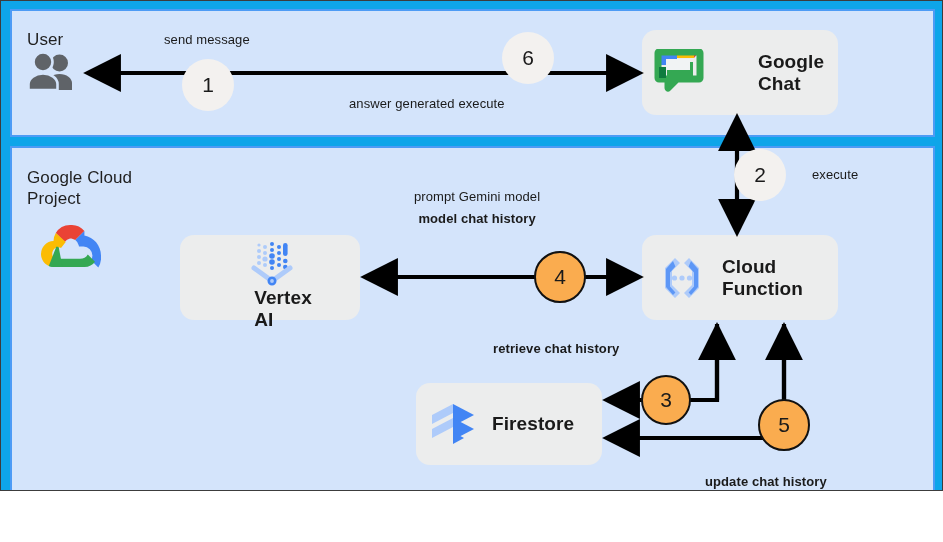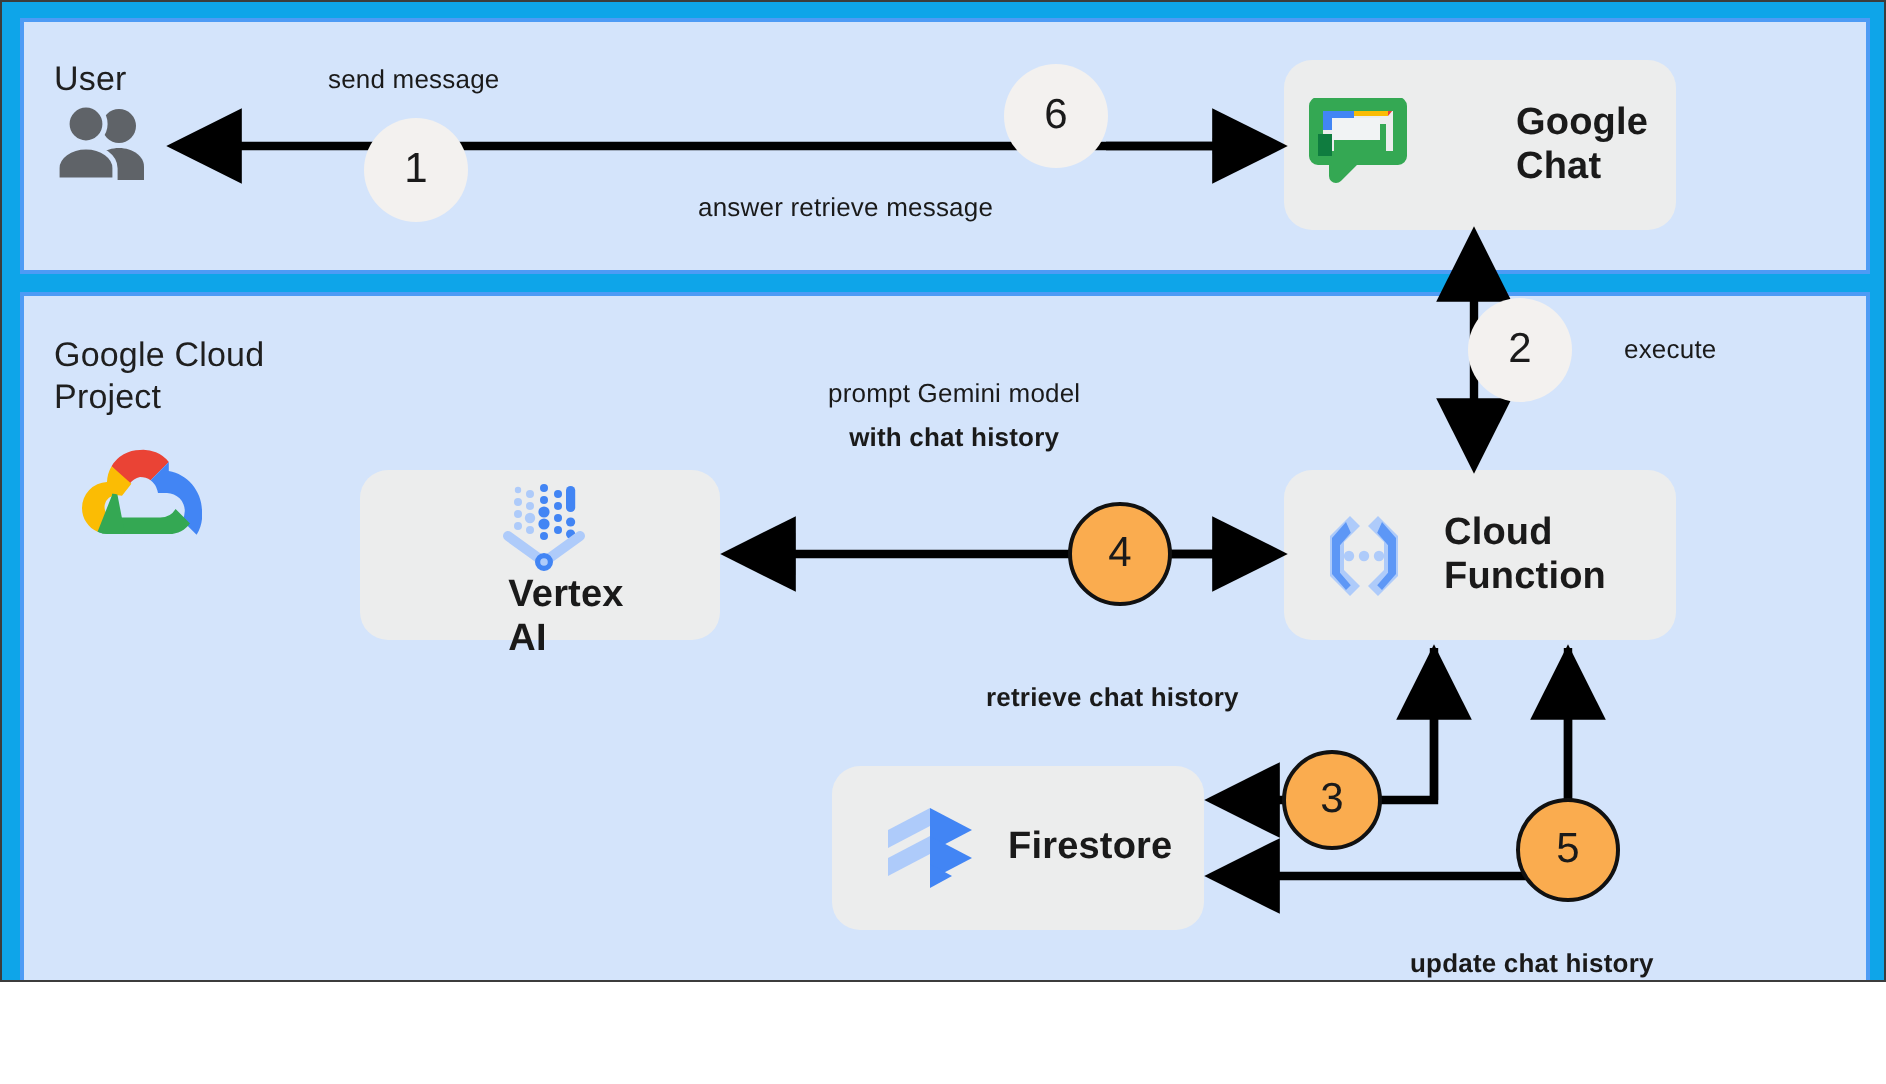--- a/index.html
+++ b/index.html
@@ -55,21 +55,21 @@
     white-space:pre-line;
     letter-spacing:.1px;
   }
 
   #svc-chat    { left:641px; top:29px;  width:196px; height:85px;  padding-left:12px;gap:40px; }
   #svc-chat .lbl{ margin-left:14px; }
   #svc-vertex  { left:179px; top:234px; width:180px; height:85px;  padding-left:14px;flex-direction:column; }
   #svc-vertex .lbl{ margin-left:12px; }
   #svc-cf      { left:641px; top:234px; width:196px; height:85px;  padding-left:14px; }
   #svc-cf .lbl { margin-left:14px; }
-  #svc-fire    { left:415px; top:382px; width:186px; height:82px;  padding-left:24px; }
+  #svc-fire    { left:415px; top:382px; width:186px; height:82px;  padding-left:12px; }
   #svc-fire .lbl{ margin-left:14px; }
 
   
   #user-icon{ position:absolute; left:24px; top:52px; }
 
   
   #gcp-logo{ position:absolute; left:38px; top:222px; }
 
   
   #wires{ position:absolute; left:0; top:0; width:943px; height:542px; pointer-events:none; }
@@ -250,19 +250,19 @@
   </svg>
 
   <div class="step plain" id="step-1">1</div>
   <div class="step plain" id="step-6">6</div>
   <div class="step plain" id="step-2">2</div>
   <div class="step orange" id="step-4">4</div>
   <div class="step orange" id="step-3">3</div>
   <div class="step orange" id="step-5">5</div>
 
   <div class="cap" id="cap-send">send message</div>
-  <div class="cap" id="cap-answer">answer retrieve message</div>
+  <div class="cap" id="cap-answer">answer generated execute</div>
   <div class="cap" id="cap-exec">execute</div>
-  <div class="cap" id="cap-prompt"><div>prompt Gemini model</div><div style="font-weight: bold;">with chat history</div></div>
+  <div class="cap" id="cap-prompt"><div>prompt Gemini model</div><div style="font-weight: bold;">model chat history</div></div>
   <div class="cap b" id="cap-retr">retrieve chat history</div>
   <div class="cap b" id="cap-upd">update chat history</div>
 
 </div>
 
 </body></html>

